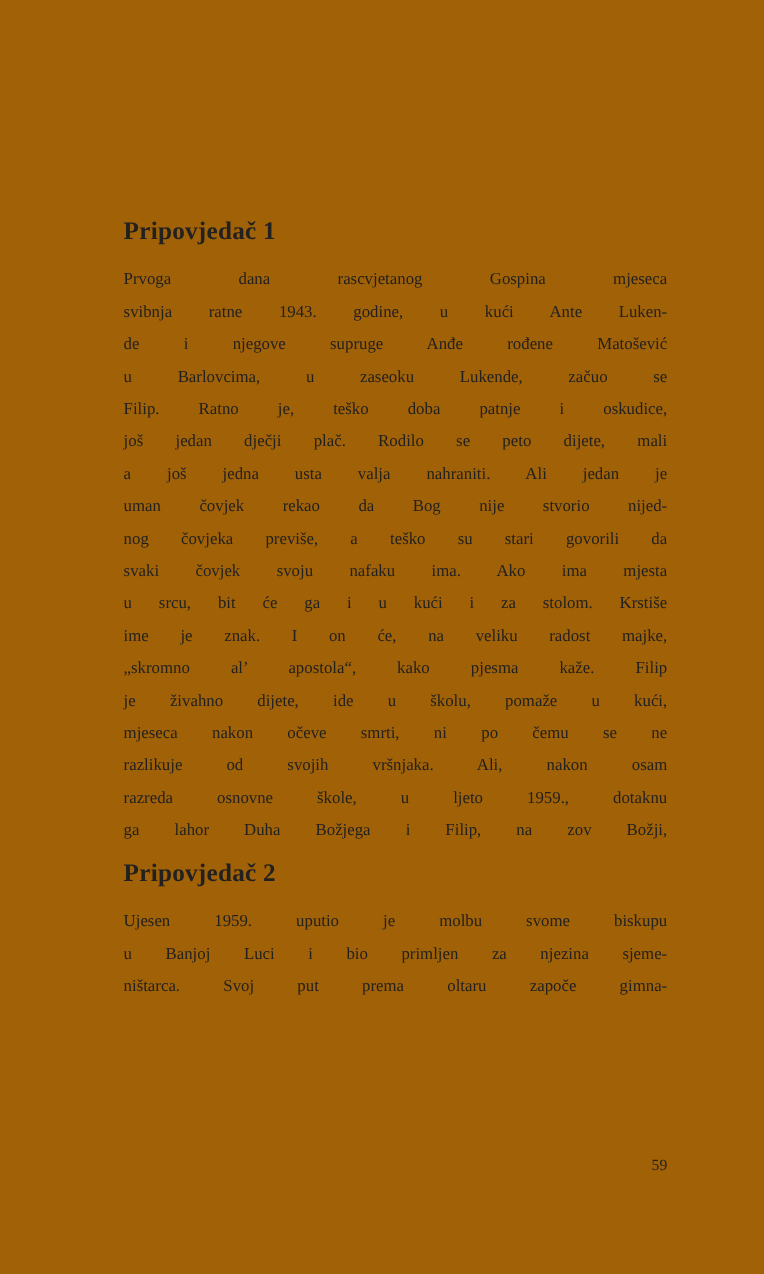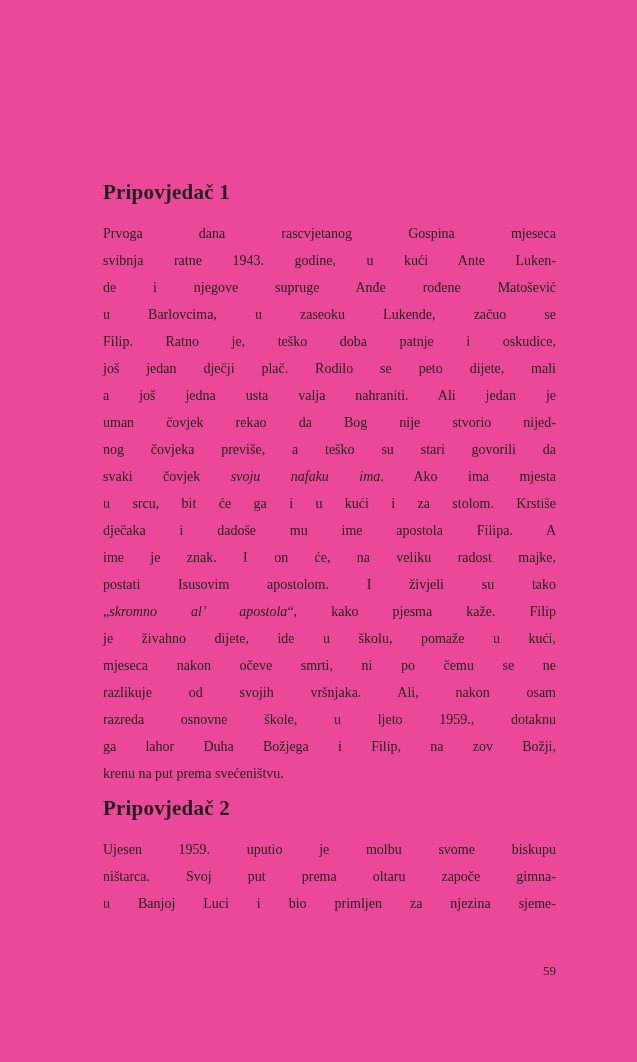--- a/index.html
+++ b/index.html
@@ -4,21 +4,21 @@
 <style>
   * { margin: 0; padding: 0; box-sizing: border-box; }
   html, body { background: #ffffff; }
   body {
     width: 637px; height: 1062px;
     font-family: "Liberation Serif", "DejaVu Serif", serif;
   }
   .page {
     position: relative;
     width: 637px; height: 1062px;
-    background: #ec4899;
+    background: #a16207;
     overflow: hidden;
   }
   .text-block {
     position: absolute;
     left: 103px; top: 179px; width: 453px;
     color: #23211f;
   }
   .section + .section { margin-top: 8px; }
   .heading {
     font-weight: bold;
@@ -32,21 +32,21 @@
     line-height: 27px;
     height: 27px;
     text-align: justify;
     text-align-last: justify;
     white-space: nowrap;
   }
   .line-last {
     text-align: left;
     text-align-last: left;
   }
-  .italic { font-style: italic; }
+  .italic { }
   .page-number {
     position: absolute;
     top: 961px;
     right: 81px;
     font-size: 13px;
     line-height: 20px;
     color: #23211f;
   }
 </style>
 </head>
@@ -61,35 +61,32 @@
           <div class="line"><span class="roman">svibnja ratne 1943. godine, u kući Ante Luken-</span></div>
           <div class="line"><span class="roman">de i njegove supruge Anđe rođene Matošević</span></div>
           <div class="line"><span class="roman">u Barlovcima, u zaseoku Lukende, začuo se</span></div>
           <div class="line"><span class="roman">Filip. Ratno je, teško doba patnje i oskudice,</span></div>
           <div class="line"><span class="roman">još jedan dječji plač. Rodilo se peto dijete, mali</span></div>
           <div class="line"><span class="roman">a još jedna usta valja nahraniti. Ali jedan je</span></div>
           <div class="line"><span class="roman">uman čovjek rekao da Bog nije stvorio nijed-</span></div>
           <div class="line"><span class="roman">nog čovjeka previše, a teško su stari govorili da</span></div>
           <div class="line"><span class="roman">svaki čovjek </span><span class="italic">svoju nafaku ima</span><span class="roman">. Ako ima mjesta</span></div>
           <div class="line"><span class="roman">u srcu, bit će ga i u kući i za stolom. Krstiše</span></div>
-          <div class="line"><span class="roman">dječaka i dadoše mu ime apostola Filipa. A</span></div>
           <div class="line"><span class="roman">ime je znak. I on će, na veliku radost majke,</span></div>
-          <div class="line"><span class="roman">postati Isusovim apostolom. I živjeli su tako</span></div>
           <div class="line"><span class="roman">„</span><span class="italic">skromno al’ apostola</span><span class="roman">“, kako pjesma kaže. Filip</span></div>
           <div class="line"><span class="roman">je živahno dijete, ide u školu, pomaže u kući,</span></div>
           <div class="line"><span class="roman">mjeseca nakon očeve smrti, ni po čemu se ne</span></div>
           <div class="line"><span class="roman">razlikuje od svojih vršnjaka. Ali, nakon osam</span></div>
           <div class="line"><span class="roman">razreda osnovne škole, u ljeto 1959., dotaknu</span></div>
           <div class="line"><span class="roman">ga lahor Duha Božjega i Filip, na zov Božji,</span></div>
-          <div class="line line-last"><span class="roman">krenu na put prema svećeništvu.</span></div>
         </div>
       </div>
       <div class="section">
         <div class="heading">Pripovjedač 2</div>
         <div class="paragraph">
           <div class="line"><span class="roman">Ujesen 1959. uputio je molbu svome biskupu</span></div>
+          <div class="line"><span class="roman">u Banjoj Luci i bio primljen za njezina sjeme-</span></div>
           <div class="line"><span class="roman">ništarca. Svoj put prema oltaru započe gimna-</span></div>
-          <div class="line"><span class="roman">u Banjoj Luci i bio primljen za njezina sjeme-</span></div>
         </div>
       </div>
     </div>
   <div class="page-number">59</div>
 </div>
 
 </body></html>

